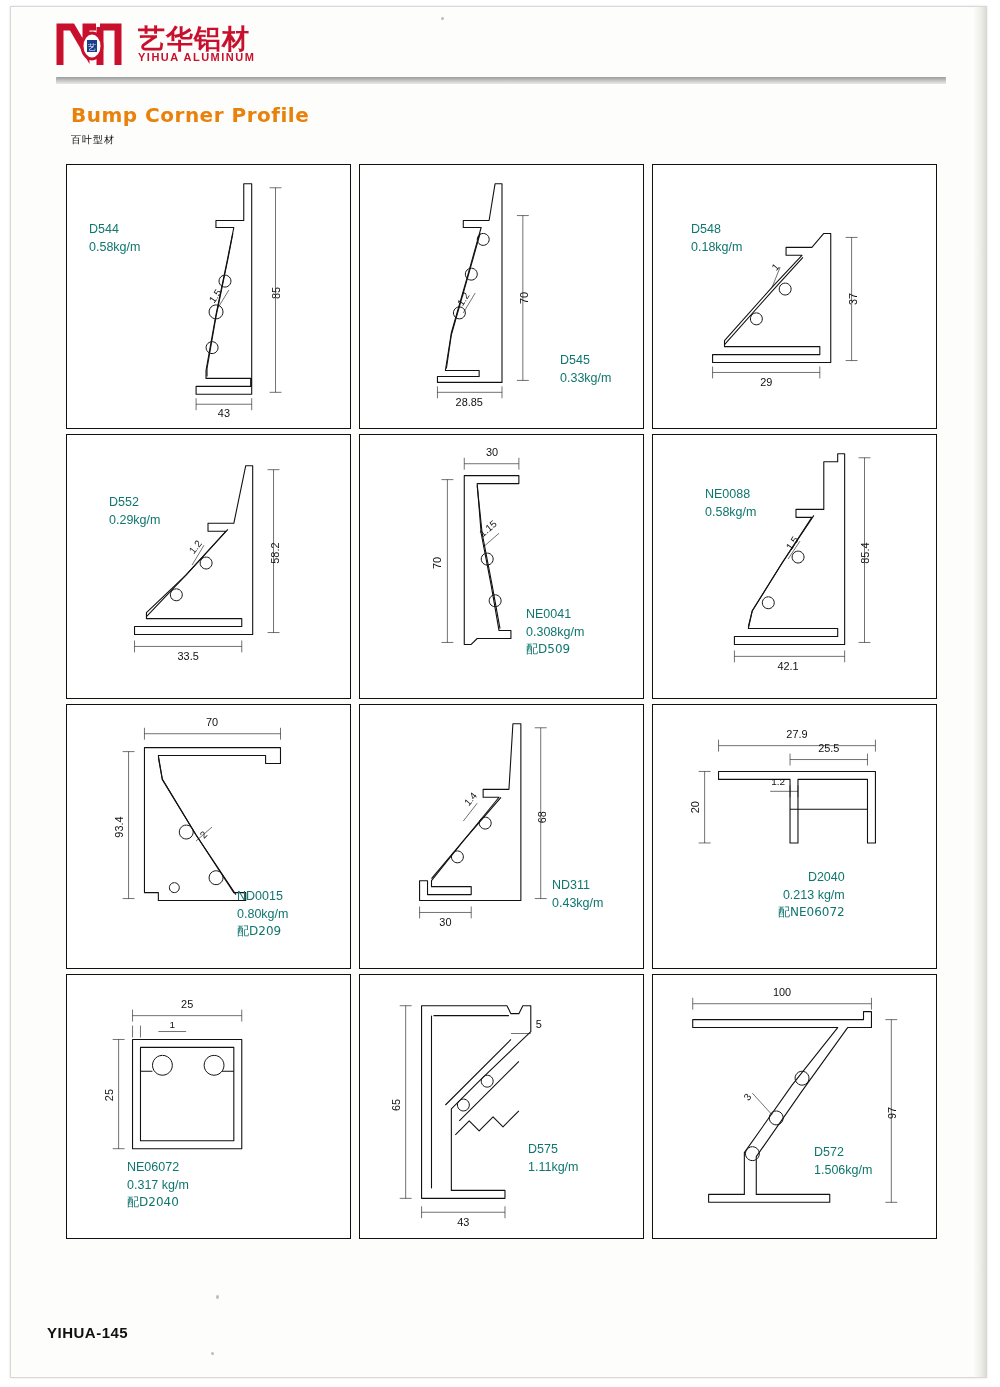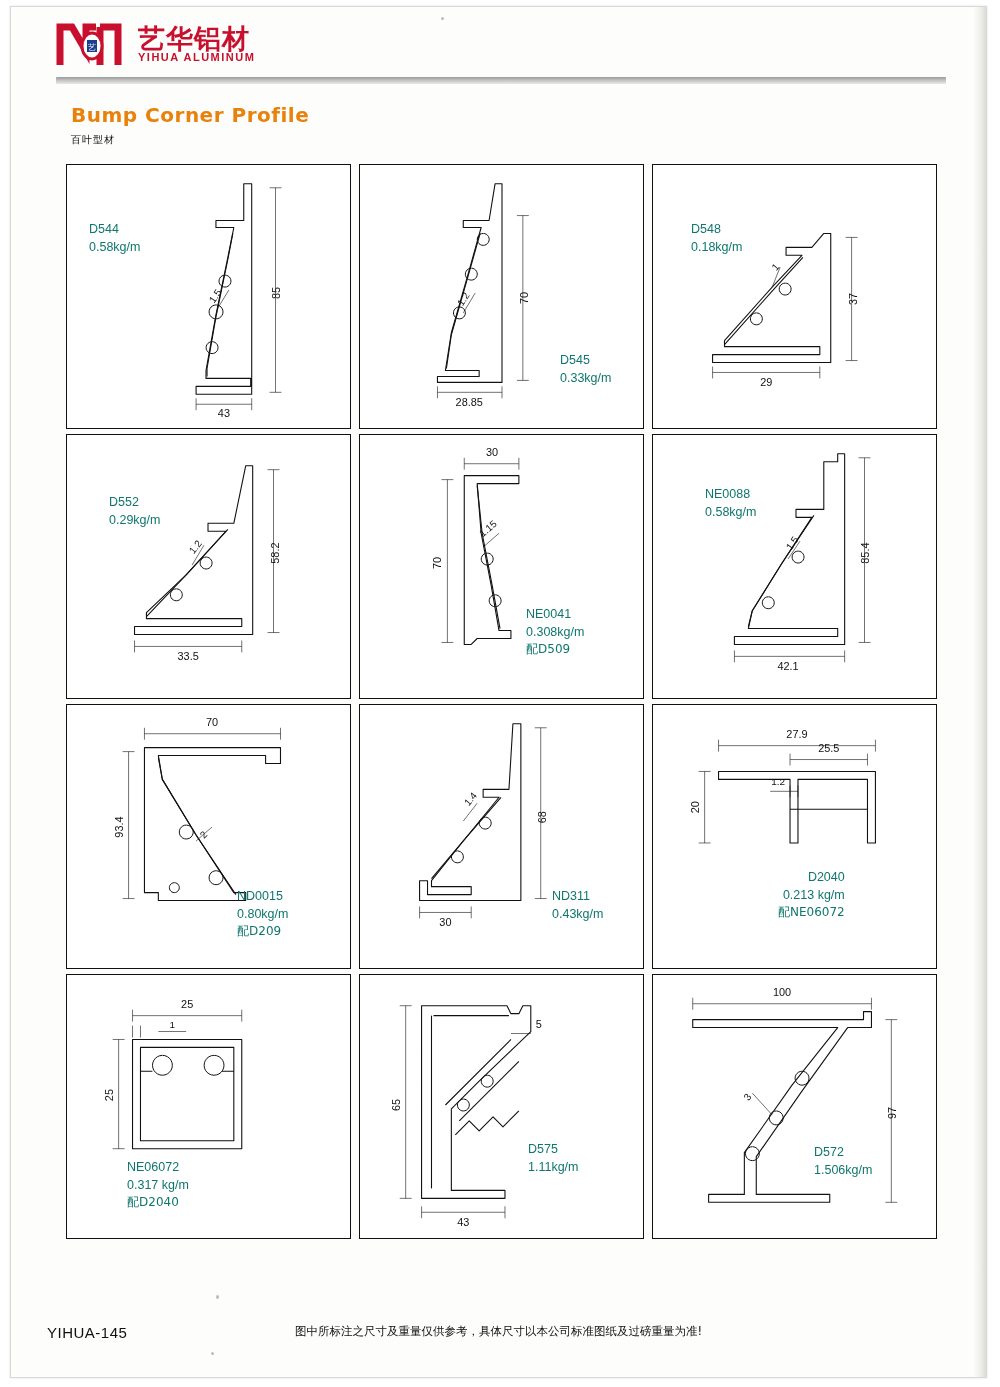--- a/index.html
+++ b/index.html
@@ -76,21 +76,21 @@
     color:#0f766e;
     line-height:1.45;
     text-align:center;
     font-family:"Liberation Sans", sans-serif;
     white-space:nowrap;
   }
   .cap .cn{font-family:"DejaVu Sans",sans-serif;font-size:12px;}
   
   .footer-code{
     position:absolute;left:36px;bottom:36px;
-    font-size:15px;font-weight:normal;color:#111;letter-spacing:.5px;
+    font-size:15px;font-weight:bold;color:#111;letter-spacing:.5px;
   }
   .footer-note{
     position:absolute;left:0;bottom:38px;width:100%;
     text-align:center;
     font-family:"DejaVu Sans", sans-serif;
     font-size:11.5px;color:#111;
   }
   .spine{
     position:absolute;right:0;top:0;width:14px;height:100%;
     background:linear-gradient(to right,#ffffff,#efefea 60%,#dcdcd6);
@@ -334,21 +334,21 @@
           <path d="M182 22 L182 194"></path>
           <path d="M176 22 L188 22 M176 194 L188 194"></path>
           <path d="M60 208 L112 208"></path>
           <path d="M60 202 L60 214 M112 202 L112 214"></path>
           <path d="M118 98 L104 116"></path>
         </g>
         <text x="187" y="112" font-size="11" fill="#111" font-family="Liberation Sans" transform="rotate(-90 187 112)" text-anchor="middle">68</text>
         <text x="86" y="222" font-size="11" fill="#111" font-family="Liberation Sans" text-anchor="middle">30</text>
         <text x="114" y="96" font-size="10" fill="#111" font-family="Liberation Sans" transform="rotate(-50 114 96)" text-anchor="middle">1.4</text>
       </svg>
-      <div class="cap" style="left:192px;top:182px;text-align:left;">
+      <div class="cap" style="left:192px;top:171px;text-align:left;">
         <div>ND311</div>
         <div>0.43kg/m</div>
       </div>
     </div>
 
     <div class="cell">
       <svg viewBox="0 0 285 263" xmlns="http://www.w3.org/2000/svg">
         <g fill="none" stroke="#111" stroke-width="1.1" stroke-linejoin="round">
           <path d="M66 66 L224 66 L224 138 L216 138 L216 74 L146 74
                    L146 138 L138 138 L138 74 L66 74 Z"></path>
@@ -458,19 +458,18 @@
       </svg>
       <div class="cap" style="left:161px;top:168px;text-align:left;">
         <div>D572</div>
         <div>1.506kg/m</div>
       </div>
     </div>
 
   </div>
 
   <div class="footer-code">YIHUA-145</div>
-  <div class="footer-note">图中所标注之尺寸及重量仅供参考，具体尺寸以本公司标准图纸及过磅重量为准!</div>
 
   <div class="spine"></div>
   <span class="speck" style="left:205px;top:1288px;width:3px;height:4px;"></span>
   <span class="speck" style="left:200px;top:1345px;width:3px;height:3px;"></span>
   <span class="speck" style="left:430px;top:10px;width:3px;height:3px;"></span>
 </div>
 
 </body></html>

